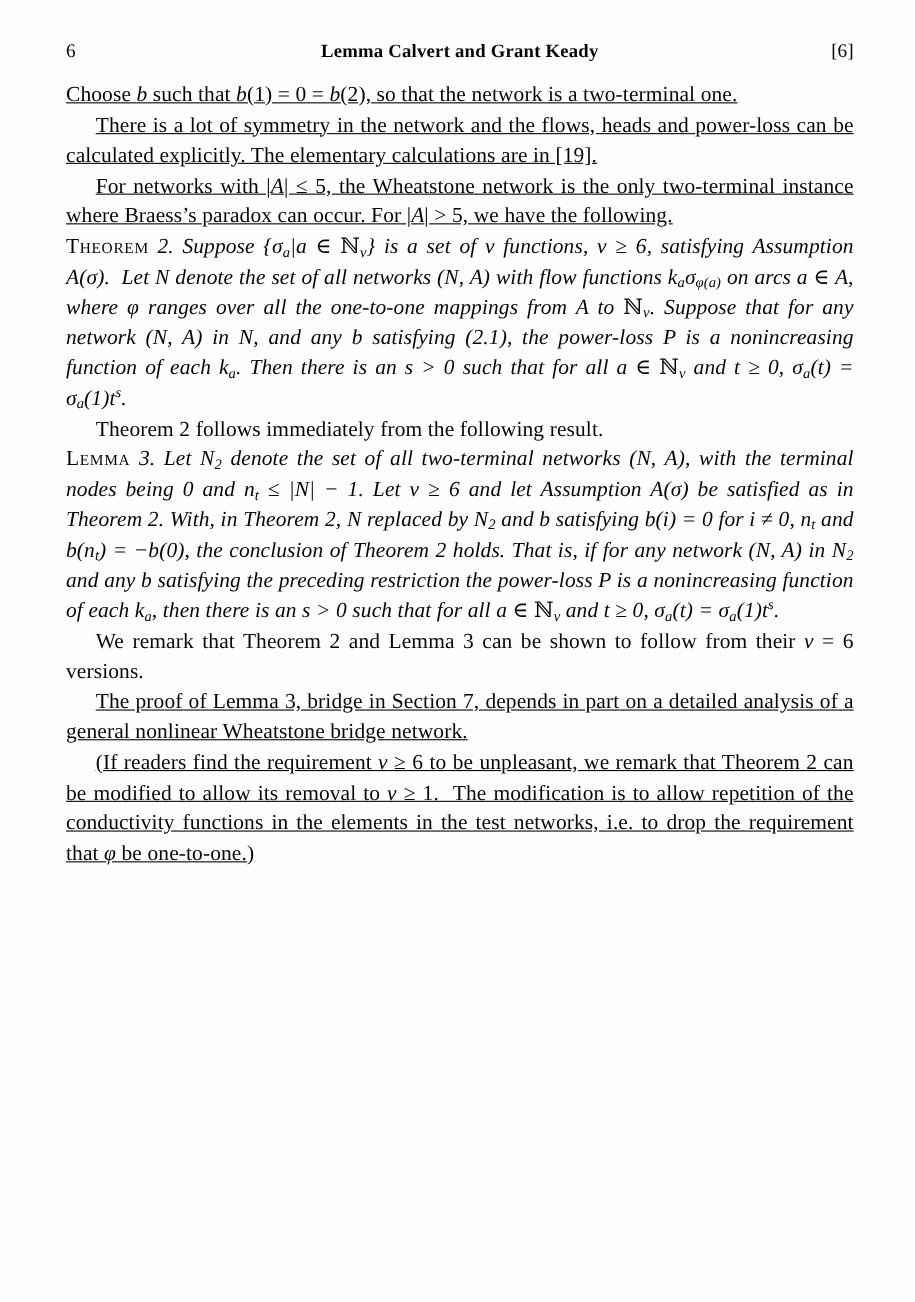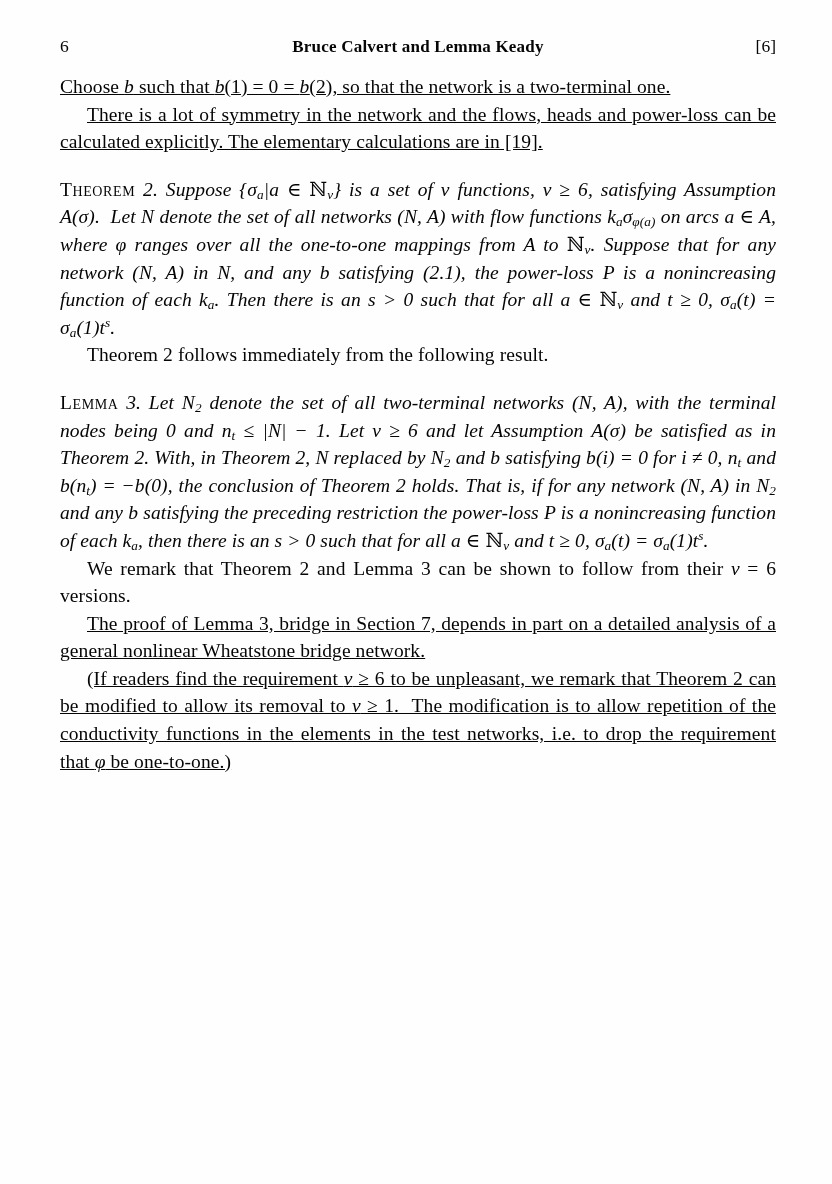--- a/index.html
+++ b/index.html
@@ -36,21 +36,21 @@
   }
   .page-body { margin-top: 8px; }
   p.para {
     margin: 0;
     font-size: 19.5px;
     line-height: 27.6px;
     text-align: justify;
     letter-spacing: 0.1px;
   }
   p.para.indent { text-indent: 27px; }
-  p.para.statement { font-style: italic; margin-top: 20px; }
+  p.para.statement { font-style: italic; }
   .lbl {
     font-style: normal;
     font-variant: small-caps;
     letter-spacing: 0.6px;
   }
   .scr { font-style: italic; font-weight: 500; }
   .bb  { font-style: normal; }
   sub, sup { font-size: 68%; line-height: 0; }
   sub { vertical-align: -0.25em; }
   sup { vertical-align: 0.55em; }
@@ -60,26 +60,27 @@
   .sp-md { margin-top: 43px; }
   .sp-lg { margin-top: 49px; }
   .sp-xl { margin-top: 68px; }
 </style>
 </head>
 <body>
 
 <div class="page">
   <div class="page-header">
     <span class="corner left">6</span>
-    <span class="running-title">Bruce Calvert and Lemma Keady</span>
+    <span class="running-title">Lemma Calvert and Grant Keady</span>
     <span class="corner right">[6]</span>
   </div>
   <div class="page-body">
       <p class="para sp-none">Choose <i>b</i> such that <i>b</i>(1) = 0 = <i>b</i>(2), so that the network is a two-terminal one.</p>
       <p class="para indent sp-none">There is a lot of symmetry in the network and the flows, heads and power-loss can be calculated explicitly. The elementary calculations are in [19].</p>
+      <p class="para indent sp-none">For networks with |<i>A</i>| ≤ 5, the Wheatstone network is the only two-terminal instance where Braess’s paradox can occur. For |<i>A</i>| &gt; 5, we have the following.</p>
       <p class="para statement sp-xl"><span class="lbl">Theorem</span> 2. Suppose {σ<sub>a</sub>|a ∈ <span class="bb">ℕ</span><sub>ν</sub>} is a set of ν functions, ν ≥ 6, satisfying Assumption A(σ).&nbsp; Let <span class="scr">N</span> denote the set of all networks (N, A) with flow functions k<sub>a</sub>σ<sub>φ(a)</sub> on arcs a ∈ A, where φ ranges over all the one-to-one mappings from A to <span class="bb">ℕ</span><sub>ν</sub>. Suppose that for any network (N, A) in <span class="scr">N</span>, and any b satisfying (2.1), the power-loss P is a nonincreasing function of each k<sub>a</sub>. Then there is an s &gt; 0 such that for all a ∈ <span class="bb">ℕ</span><sub>ν</sub> and t ≥ 0, σ<sub>a</sub>(t) = σ<sub>a</sub>(1)t<sup>s</sup>.</p>
       <p class="para indent sp-lg">Theorem 2 follows immediately from the following result.</p>
       <p class="para statement sp-xl"><span class="lbl">Lemma</span> 3. Let <span class="scr">N</span><sub>2</sub> denote the set of all two-terminal networks (N, A), with the terminal nodes being 0 and n<sub>t</sub> ≤ |N| − 1. Let ν ≥ 6 and let Assumption A(σ) be satisfied as in Theorem 2. With, in Theorem 2, <span class="scr">N</span> replaced by <span class="scr">N</span><sub>2</sub> and b satisfying b(i) = 0 for i ≠ 0, n<sub>t</sub> and b(n<sub>t</sub>) = −b(0), the conclusion of Theorem 2 holds. That is, if for any network (N, A) in <span class="scr">N</span><sub>2</sub> and any b satisfying the preceding restriction the power-loss P is a nonincreasing function of each k<sub>a</sub>, then there is an s &gt; 0 such that for all a ∈ <span class="bb">ℕ</span><sub>ν</sub> and t ≥ 0, σ<sub>a</sub>(t) = σ<sub>a</sub>(1)t<sup>s</sup>.</p>
       <p class="para indent sp-md">We remark that Theorem 2 and Lemma 3 can be shown to follow from their <i>ν</i> = 6 versions.</p>
       <p class="para indent sp-none">The proof of Lemma 3, bridge in Section 7, depends in part on a detailed analysis of a general nonlinear Wheatstone bridge network.</p>
       <p class="para indent sp-none">(If readers find the requirement <i>ν</i> ≥ 6 to be unpleasant, we remark that Theorem 2 can be modified to allow its removal to <i>ν</i> ≥ 1.&nbsp; The modification is to allow repetition of the conductivity functions in the elements in the test networks, i.e. to drop the requirement that <i>φ</i> be one-to-one.)</p>
     </div>
 </div>
 
 </body></html>

